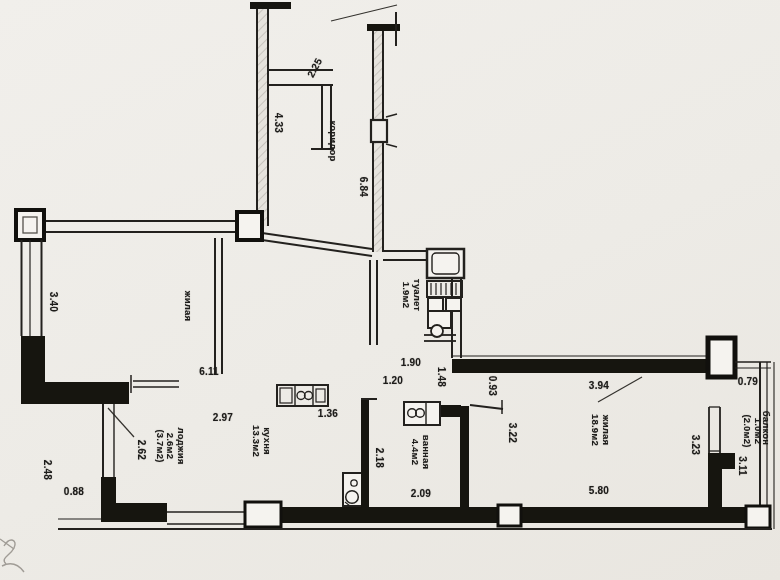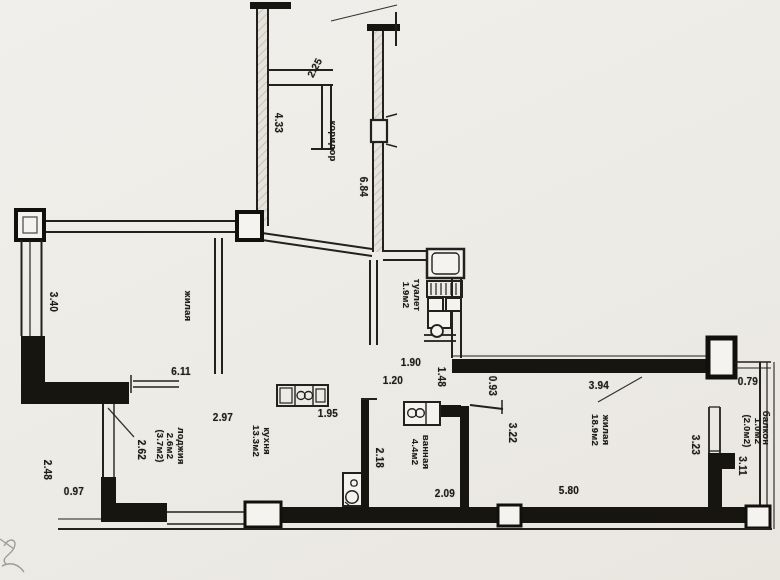--- a/index.html
+++ b/index.html
@@ -195,52 +195,52 @@
     <span class="ln">1.9м2</span>
   </div>
   <div class="lbl" style="left:411px;top:363px">1.90</div>
 
   <div class="lbl" style="left:393px;top:381px">1.20</div>
   <div class="lbl v" style="left:441px;top:377px">1.48</div>
   <div class="lbl v" style="left:492px;top:386px">0.93</div>
 
   <div class="lbl v" style="left:53px;top:302px">3.40</div>
   <div class="lbl v room" style="left:188px;top:306px">жилая</div>
-  <div class="lbl" style="left:181px;top:372px">6.11</div>
+  <div class="lbl" style="left:209px;top:372px">6.11</div>
 
   <div class="lbl" style="left:223px;top:418px">2.97</div>
-  <div class="lbl" style="left:328px;top:414px">1.95</div>
+  <div class="lbl" style="left:328px;top:414px">1.36</div>
   <div class="lbl v" style="left:141px;top:450px">2.62</div>
   <div class="lbl v room" style="left:261px;top:441px">
     <span class="ln">кухня</span>
     <span class="ln">13.3м2</span>
   </div>
 
   <div class="lbl v room" style="left:170px;top:446px">
     <span class="ln">лоджия</span>
     <span class="ln">2.6м2</span>
     <span class="ln">(3.7м2)</span>
   </div>
   <div class="lbl v" style="left:47px;top:470px">2.48</div>
-  <div class="lbl" style="left:74px;top:492px">0.97</div>
+  <div class="lbl" style="left:74px;top:492px">0.88</div>
 
   <div class="lbl v room" style="left:420px;top:452px">
     <span class="ln">ванная</span>
     <span class="ln">4.4м2</span>
   </div>
   <div class="lbl v" style="left:379px;top:458px">2.18</div>
-  <div class="lbl" style="left:445px;top:494px">2.09</div>
+  <div class="lbl" style="left:421px;top:494px">2.09</div>
 
   <div class="lbl" style="left:599px;top:386px">3.94</div>
   <div class="lbl v" style="left:512px;top:433px">3.22</div>
   <div class="lbl v room" style="left:600px;top:430px">
     <span class="ln">жилая</span>
     <span class="ln">18.9м2</span>
   </div>
-  <div class="lbl" style="left:569px;top:491px">5.80</div>
+  <div class="lbl" style="left:599px;top:491px">5.80</div>
   <div class="lbl v" style="left:695px;top:445px">3.23</div>
 
   <div class="lbl" style="left:748px;top:382px">0.79</div>
   <div class="lbl v room" style="left:752px;top:431px">
     <span class="ln">1.0м2</span>
     <span class="ln">(2.0м2)</span>
   </div>
   <div class="lbl v room" style="left:766px;top:428px">балкон</div>
   <div class="lbl v" style="left:742px;top:466px">3.11</div>
 

